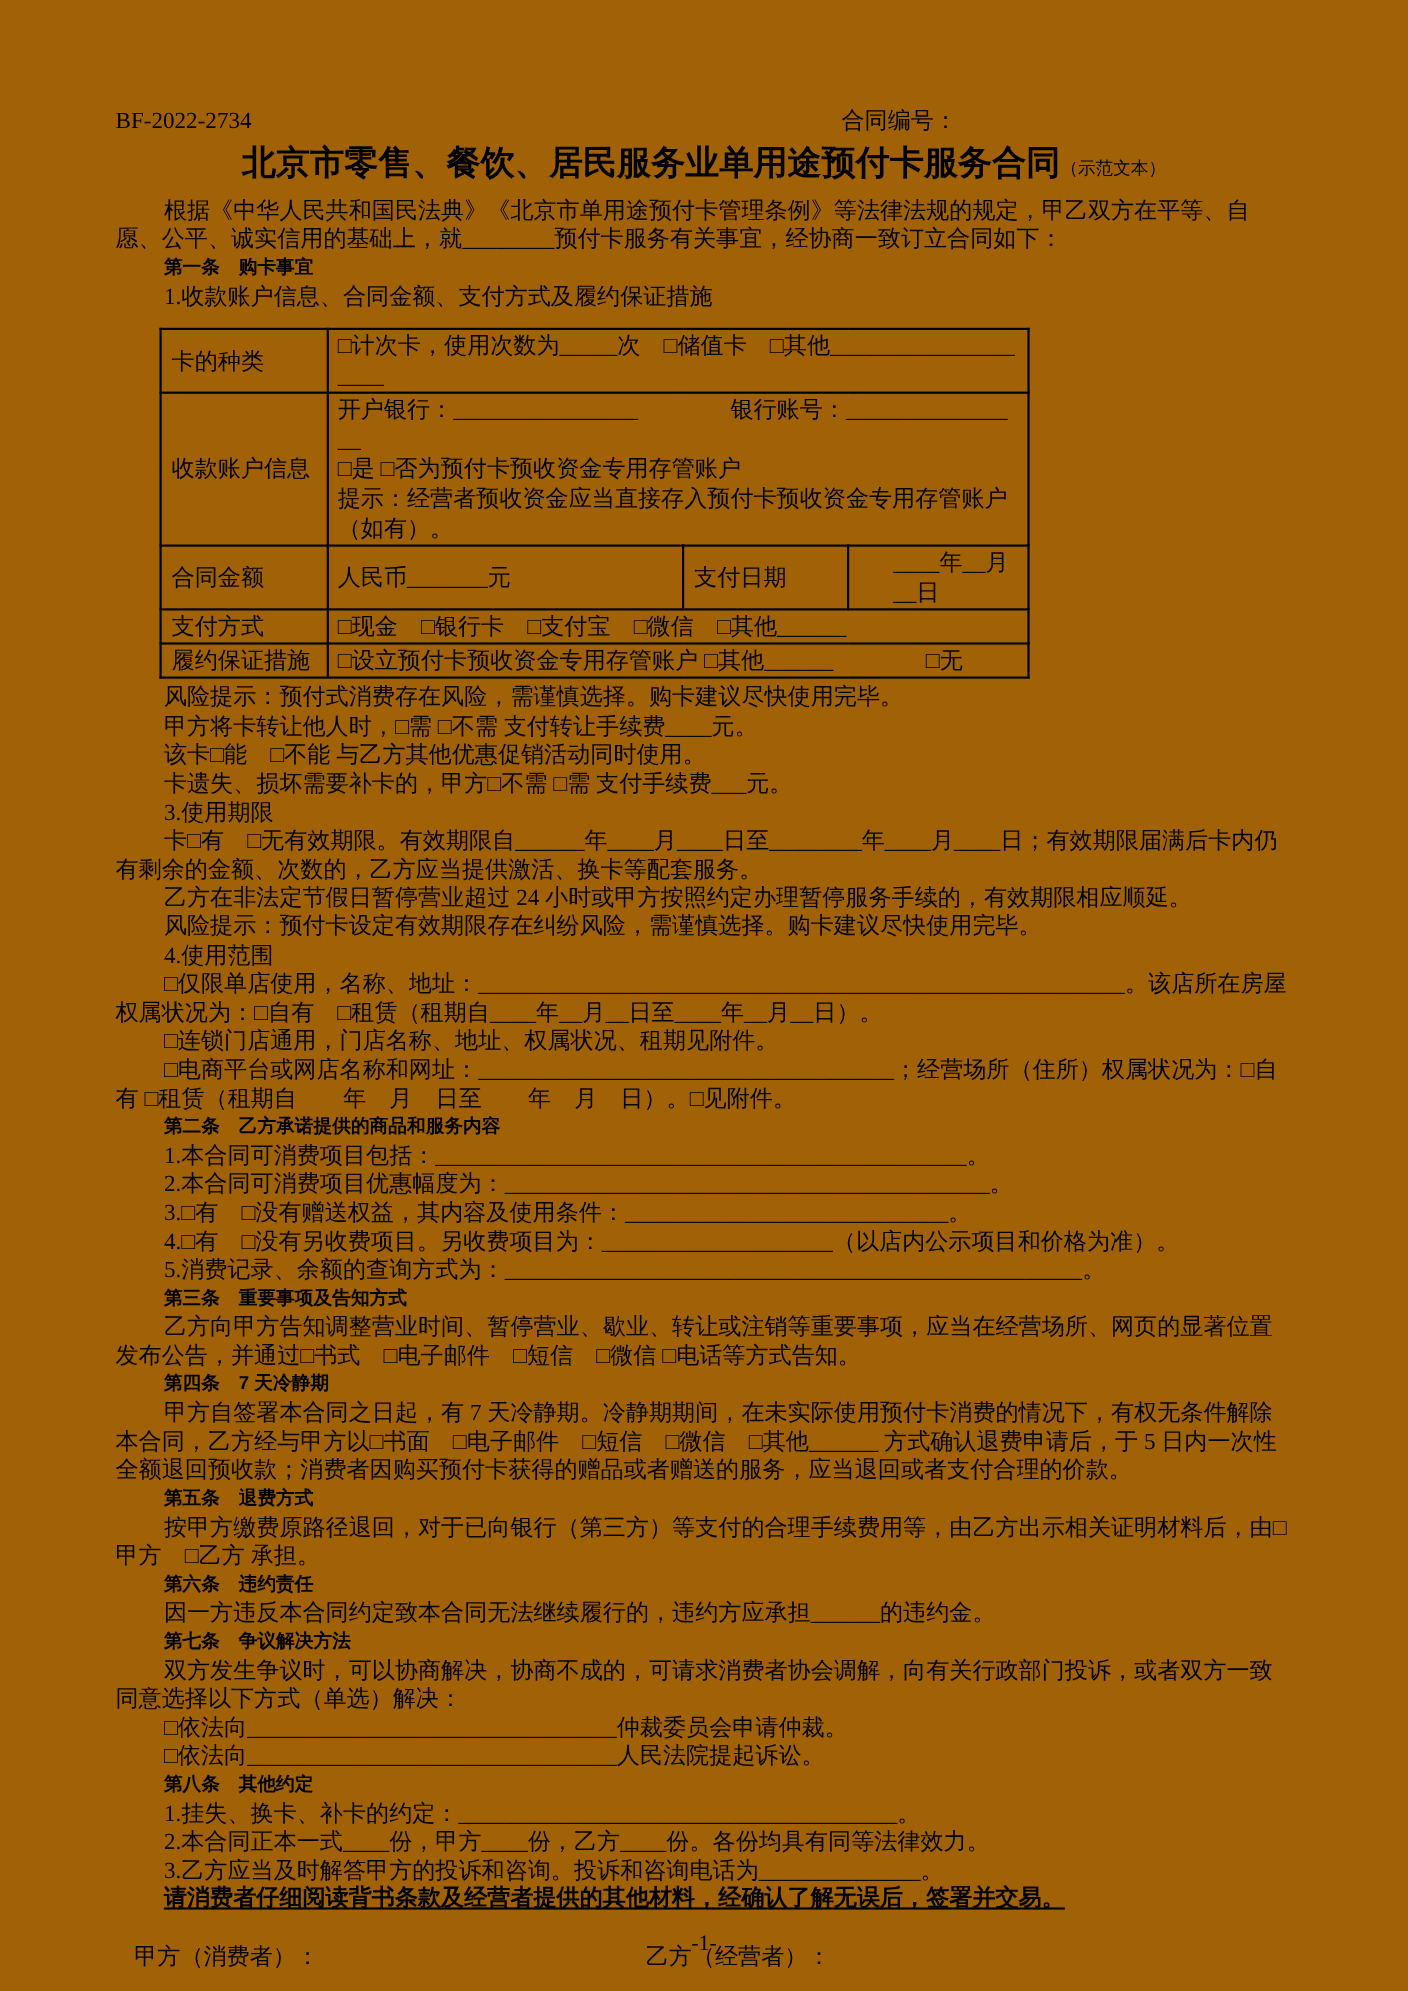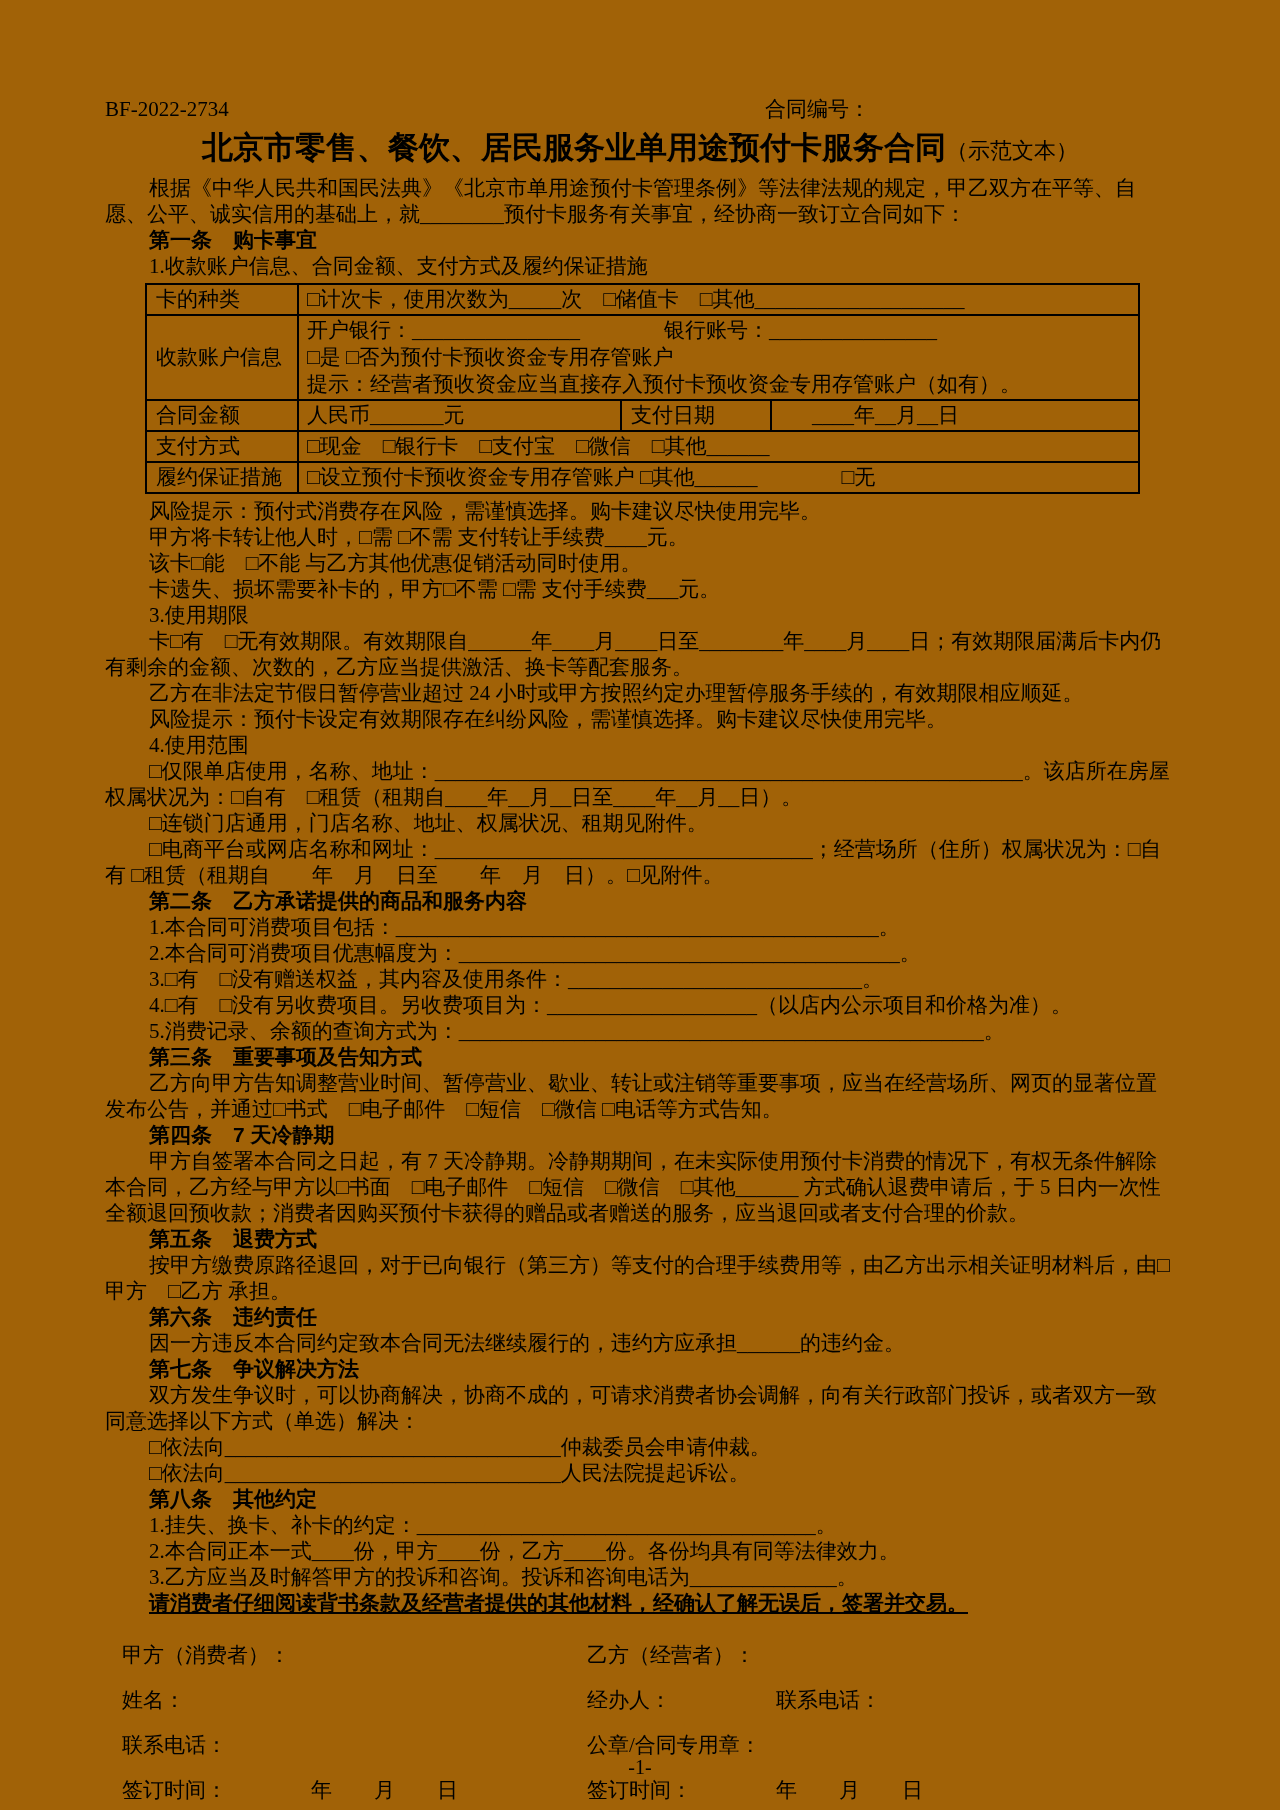--- a/index.html
+++ b/index.html
@@ -6,27 +6,27 @@
   .page{
     position:relative;width:1280px;height:1810px;background:#a16207;color:#000;
     font-family:"Liberation Serif","DejaVu Serif",serif;
     font-size:21px;line-height:26px;overflow:hidden;
   }
   .inner{padding:96px 105px 0 105px;}
   .hdr{display:flex;justify-content:space-between;align-items:baseline;}
   .hdr .right{padding-right:305px;}
   .title{text-align:center;margin:6px 0 4px 0;line-height:40px;}
   .title-main{font-size:31px;font-weight:bold;}
-  .title-note{font-size:22px;}
+  .title-note{font-size:16px;}
   .p{margin:0;text-indent:44px;word-break:break-all;}
   .sub{margin:0 0 0 44px;word-break:break-all;}
-  .hd{margin:0 0 0 44px;font-family:"Liberation Sans","DejaVu Sans",sans-serif;font-weight:bold;font-size:21px;}
+  .hd{margin:0 0 0 44px;font-family:"Liberation Sans","DejaVu Sans",sans-serif;font-weight:bold;font-size:17px;}
   .risk{margin:0 0 0 44px;font-family:"Liberation Sans","DejaVu Sans",sans-serif;font-weight:normal;}
   .notice{margin:0 0 0 44px;font-family:"Liberation Sans","DejaVu Sans",sans-serif;font-weight:bold;text-decoration:underline;}
-  table.tbl{border-collapse:collapse;margin:4px 0 4px 40px;width:995px;table-layout:fixed;}
+  table.tbl{border-collapse:collapse;margin:16px 0 4px 40px;width:791px;table-layout:fixed;}
   .tbl td{border:2px solid #000;padding:1px 8px;line-height:27px;word-break:break-all;vertical-align:middle;}
   .tbl td.lbl{padding-left:9px;}
   .tbl td.datecell{padding-left:40px;}
   .sig{display:flex;margin-top:8px;}
   .sig-col{width:465px;}
   .sig-col p{margin:17px;line-height:28px;}
   .pageno{position:absolute;bottom:30px;left:0;width:100%;text-align:center;font-size:20px;}
 </style>
 </head>
 <body>

